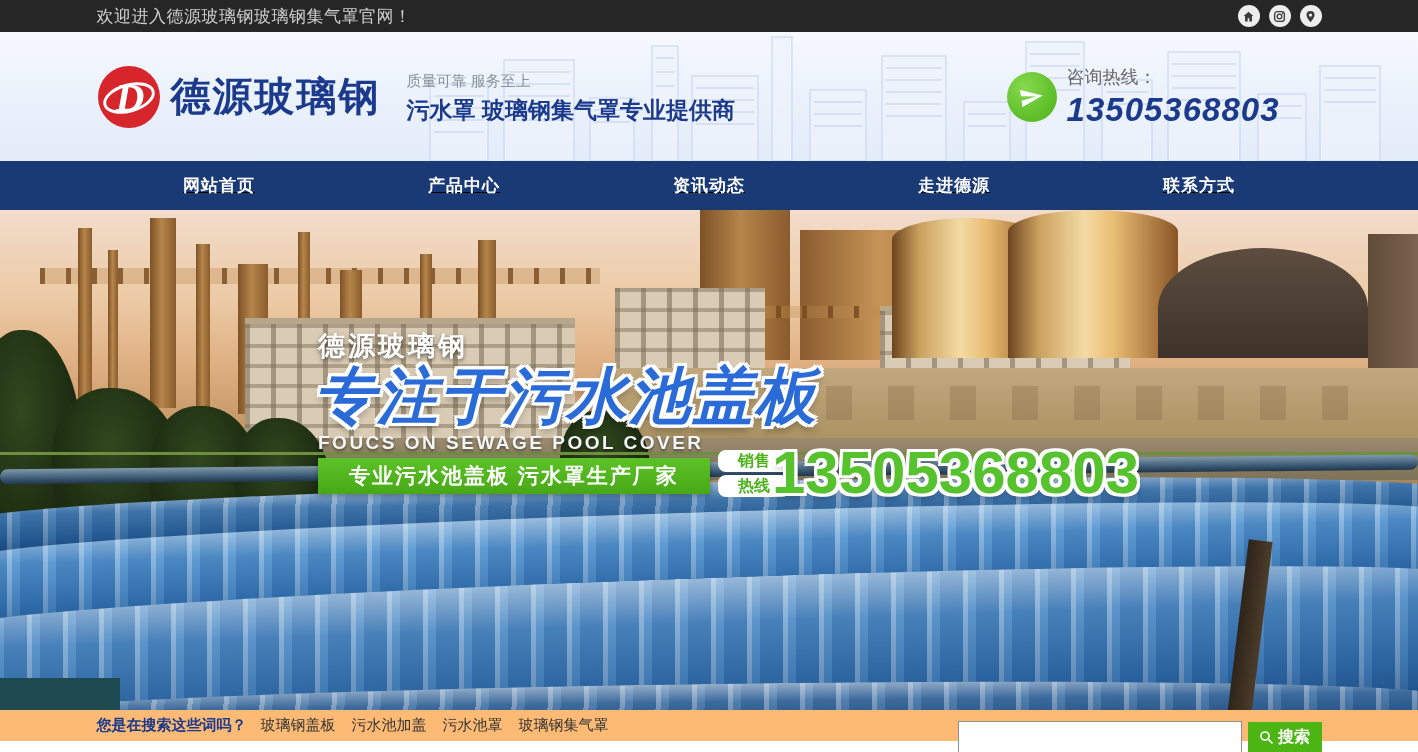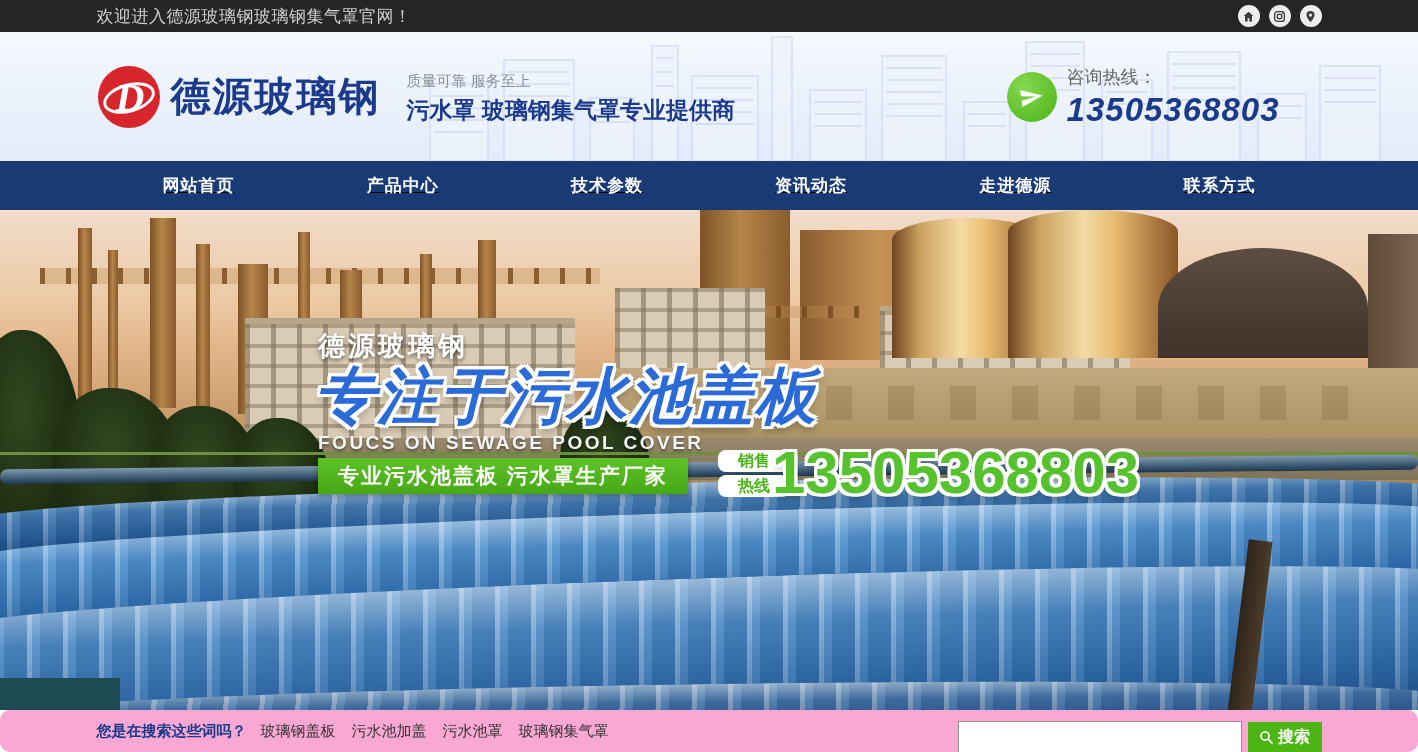--- a/index.html
+++ b/index.html
@@ -58,28 +58,28 @@
     background-image:
       linear-gradient(180deg, rgba(255,255,255,.50) 0%, rgba(255,255,255,.10) 30%, rgba(0,25,70,.18) 75%, rgba(0,20,60,.38) 100%),
       repeating-linear-gradient(92deg, rgba(255,255,255,.32) 0 5px, rgba(140,190,235,.18) 5px 13px, rgba(10,60,120,.16) 13px 36px);
     border-radius:100% 100% 0 0 / 46px 46px 0 0; }
 
   
   .hero-brand { left:318px; top:118px; color:#fff; font-size:27px; font-weight:bold; letter-spacing:3px; text-shadow:0 2px 4px rgba(0,0,0,.55); z-index:5; }
   .hero-headline { left:314px; top:146px; font-size:61px; font-weight:900; font-style:italic; letter-spacing:2px; color:#2a6bd8; z-index:5;
     text-shadow:-3px -3px 0 #fff, 3px -3px 0 #fff, -3px 3px 0 #fff, 3px 3px 0 #fff, 0 -3px 0 #fff, 0 3px 0 #fff, -3px 0 0 #fff, 3px 0 0 #fff, 0 6px 8px rgba(0,0,0,.35); }
   .hero-sub-en { left:318px; top:222px; color:#f4f6f8; font-size:19px; font-weight:600; letter-spacing:2.5px; text-shadow:0 2px 3px rgba(0,0,0,.45); z-index:5; }
-  .hero-banner { left:318px; top:248px; height:36px; line-height:36px; padding:0 20px; background:linear-gradient(180deg,#5dc228,#47a816); color:#fff; font-size:21px; font-weight:bold; letter-spacing:2px; box-shadow:0 2px 5px rgba(0,0,0,.3); z-index:5; }
+  .hero-banner { left:318px; top:248px; height:36px; line-height:36px; padding:0 31px; background:linear-gradient(180deg,#5dc228,#47a816); color:#fff; font-size:21px; font-weight:bold; letter-spacing:2px; box-shadow:0 2px 5px rgba(0,0,0,.3); z-index:5; }
   .sales-badge { left:718px; top:240px; z-index:5; display:flex; flex-direction:column; gap:3px; }
   .sales-badge span { position:static; display:block; background:#fff; color:#4db31c; font-size:16px; font-weight:bold; padding:1px 20px; border-radius:8px; line-height:20px; }
   .hero-phone { left:772px; top:228px; font-size:60px; font-weight:900; color:#55c22e; letter-spacing:0px; z-index:5;
     text-shadow:-3px -3px 0 #fff, 3px -3px 0 #fff, -3px 3px 0 #fff, 3px 3px 0 #fff, 0 -3px 0 #fff, 0 3px 0 #fff, -3px 0 0 #fff, 3px 0 0 #fff, 0 5px 7px rgba(0,0,0,.3); }
 
   
-  .searchstrip { position:relative; height:42px; background:#f9a8d4;border-radius:10px; }
+  .searchstrip { position:relative; height:31px; background:#fdba74; }
   .searchstrip-inner { width:1225px; margin:0 auto; height:100%; display:flex; align-items:center; }
   .search-prompt { color:#1b3a8c; font-weight:bold; font-size:15px; margin-right:14px; }
   .keywords { display:flex; gap:16px; }
   .keyword { color:#333; font-size:15px; text-decoration:none; cursor:pointer; }
   .search-box { margin-left:auto; display:flex; align-items:flex-start; gap:6px; padding-top:11px; height:100%; }
   .search-input { width:284px; height:36px; border:1px solid #8f8f8f; background:#fff; font-size:14px; padding:0 8px; outline:none; }
   .search-btn { width:74px; height:30px; margin-top:1px; background:#4cb514; color:#fff; border:none; font-size:16px; font-weight:bold; cursor:pointer; display:flex; align-items:center; justify-content:center; gap:4px; }
 </style>
 </head>
 <body>
@@ -166,21 +166,20 @@
           <div class="hotline-number">13505368803</div>
         </span>
       </div>
     </div>
   </div>
 
   <div class="nav">
     <div class="nav-inner">
       <a class="nav-item">网站首页</a>
       <a class="nav-item">产品中心</a>
-      <a class="nav-item">技术参数</a>
       <a class="nav-item">资讯动态</a>
       <a class="nav-item">走进德源</a>
       <a class="nav-item">联系方式</a>
     </div>
   </div>
 
   <div class="hero">
 
     <div class="truss" style="left:40px; top:58px; width:560px; height:16px;"></div>
     <div class="tower" style="left:78px; top:18px; width:14px; height:180px;"></div>

